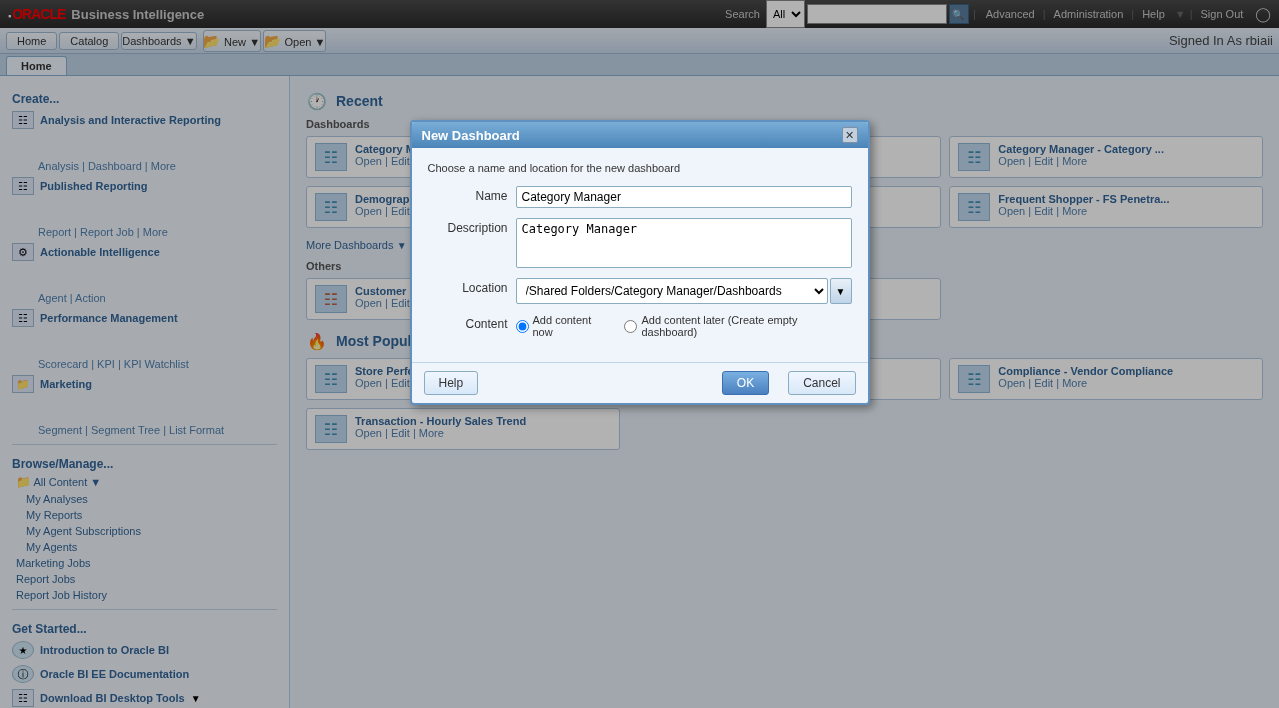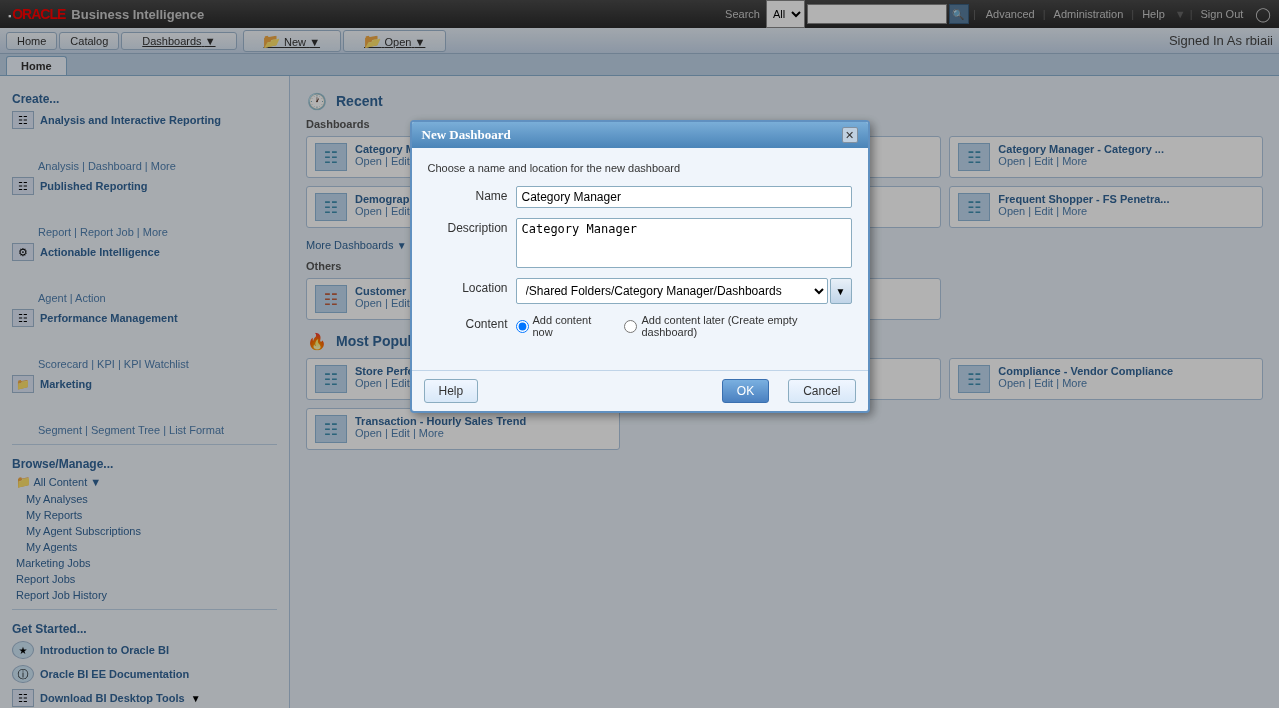--- a/index.html
+++ b/index.html
@@ -83,28 +83,27 @@
       margin-right: 2px;
       background: linear-gradient(to bottom, #f5f8fc, #dce8f4);
       border: 1px solid #a0b8d0;
       border-radius: 3px;
       cursor: pointer;
       color: #333;
       text-decoration: none;
     }
     .second-bar-btn-dropdown {
       font-size: 11px;
-      padding: 2px 20px;
+      padding: 2px 0;
       margin-right: 2px;
       background: linear-gradient(to bottom, #f5f8fc, #dce8f4);
       border: 1px solid #a0b8d0;
       border-radius: 3px;
       cursor: pointer;
       color: #333;
-      text-decoration: underline;
     }
     #signed-in-as {
       margin-left: auto;
       font-size: 13px;
       color: #444;
     }
 
     
     #tab-bar {
       background: #c0d4e8;
@@ -296,21 +295,20 @@
       padding: 5px 10px;
       display: flex;
       align-items: center;
       justify-content: space-between;
       border-radius: 2px 2px 0 0;
     }
     #modal-title-text {
       color: #fff;
       font-size: 13px;
       font-weight: bold;
-      font-family: Liberation Serif, serif;
     }
     #modal-close-btn {
       background: #c0d0e0;
       border: 1px solid #8090a0;
       border-radius: 2px;
       width: 16px;
       height: 16px;
       cursor: pointer;
       display: flex;
       align-items: center;
@@ -382,21 +380,21 @@
       cursor: pointer;
       display: flex;
       align-items: center;
       justify-content: center;
       font-size: 10px;
     }
     .modal-content-row {
       display: flex;
       align-items: flex-end;
       gap: 12px;
-      margin-bottom: 8px;
+      margin-bottom: 0;
     }
     .modal-radio-label {
       display: flex;
       align-items: center;
       gap: 4px;
       font-size: 11px;
       color: #333;
       cursor: pointer;
     }
     #modal-footer {

